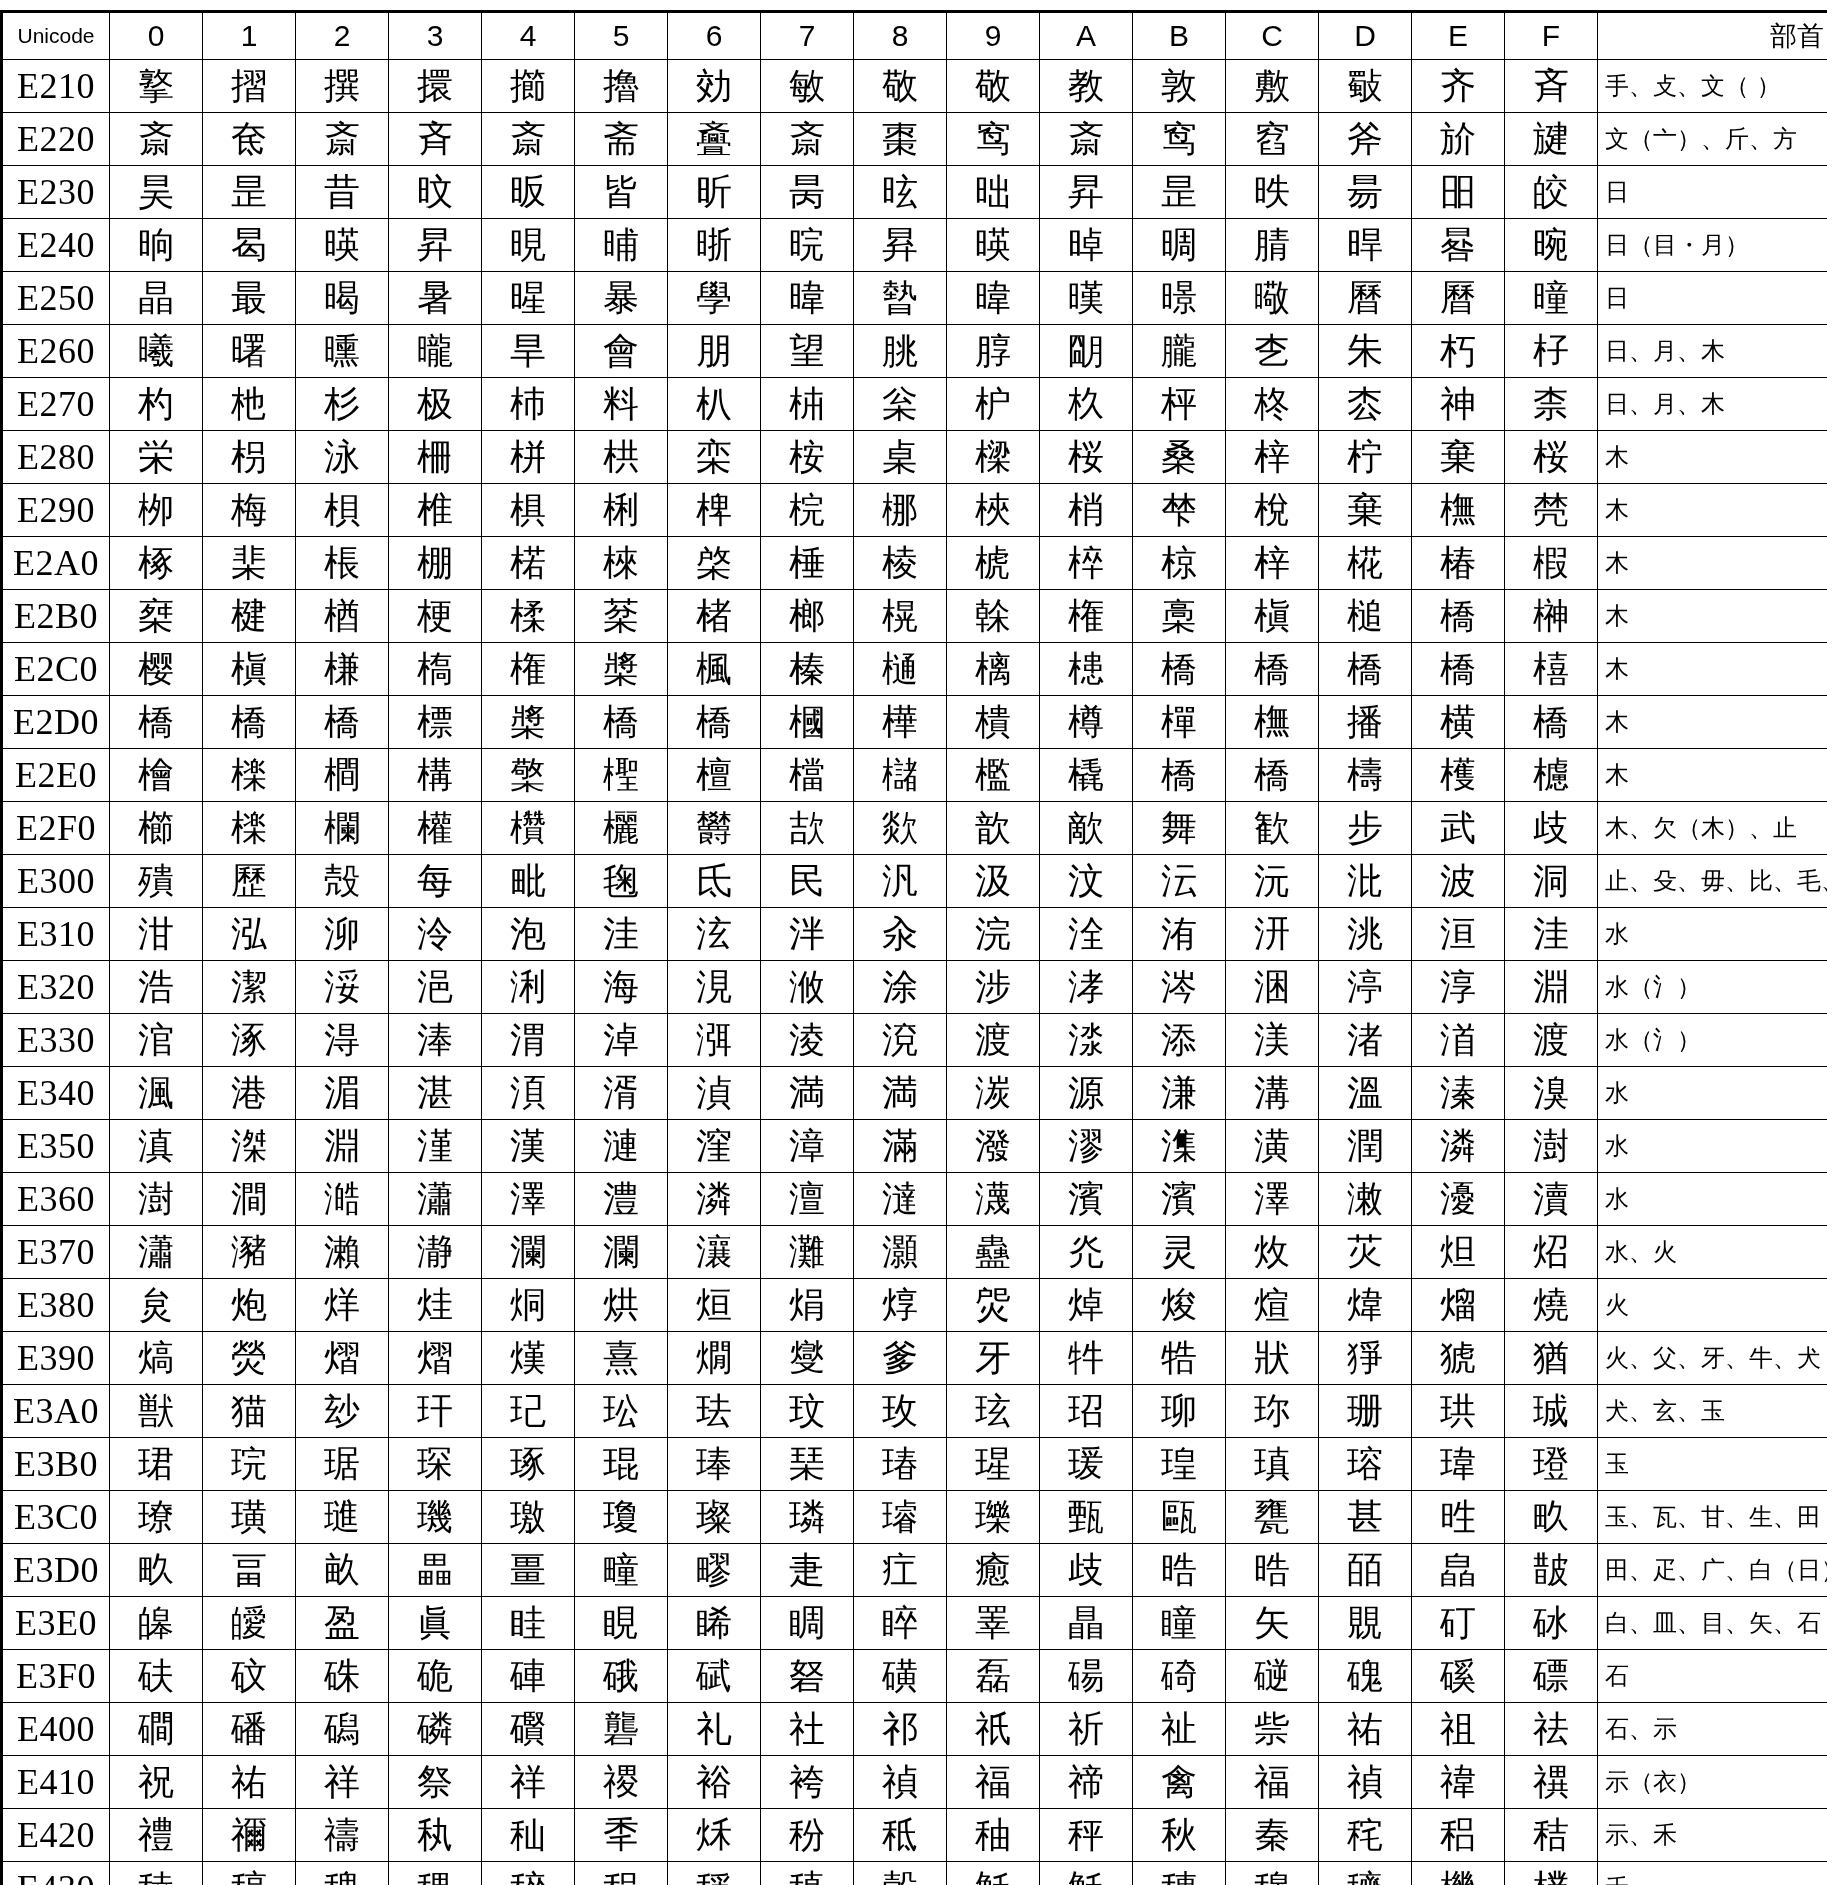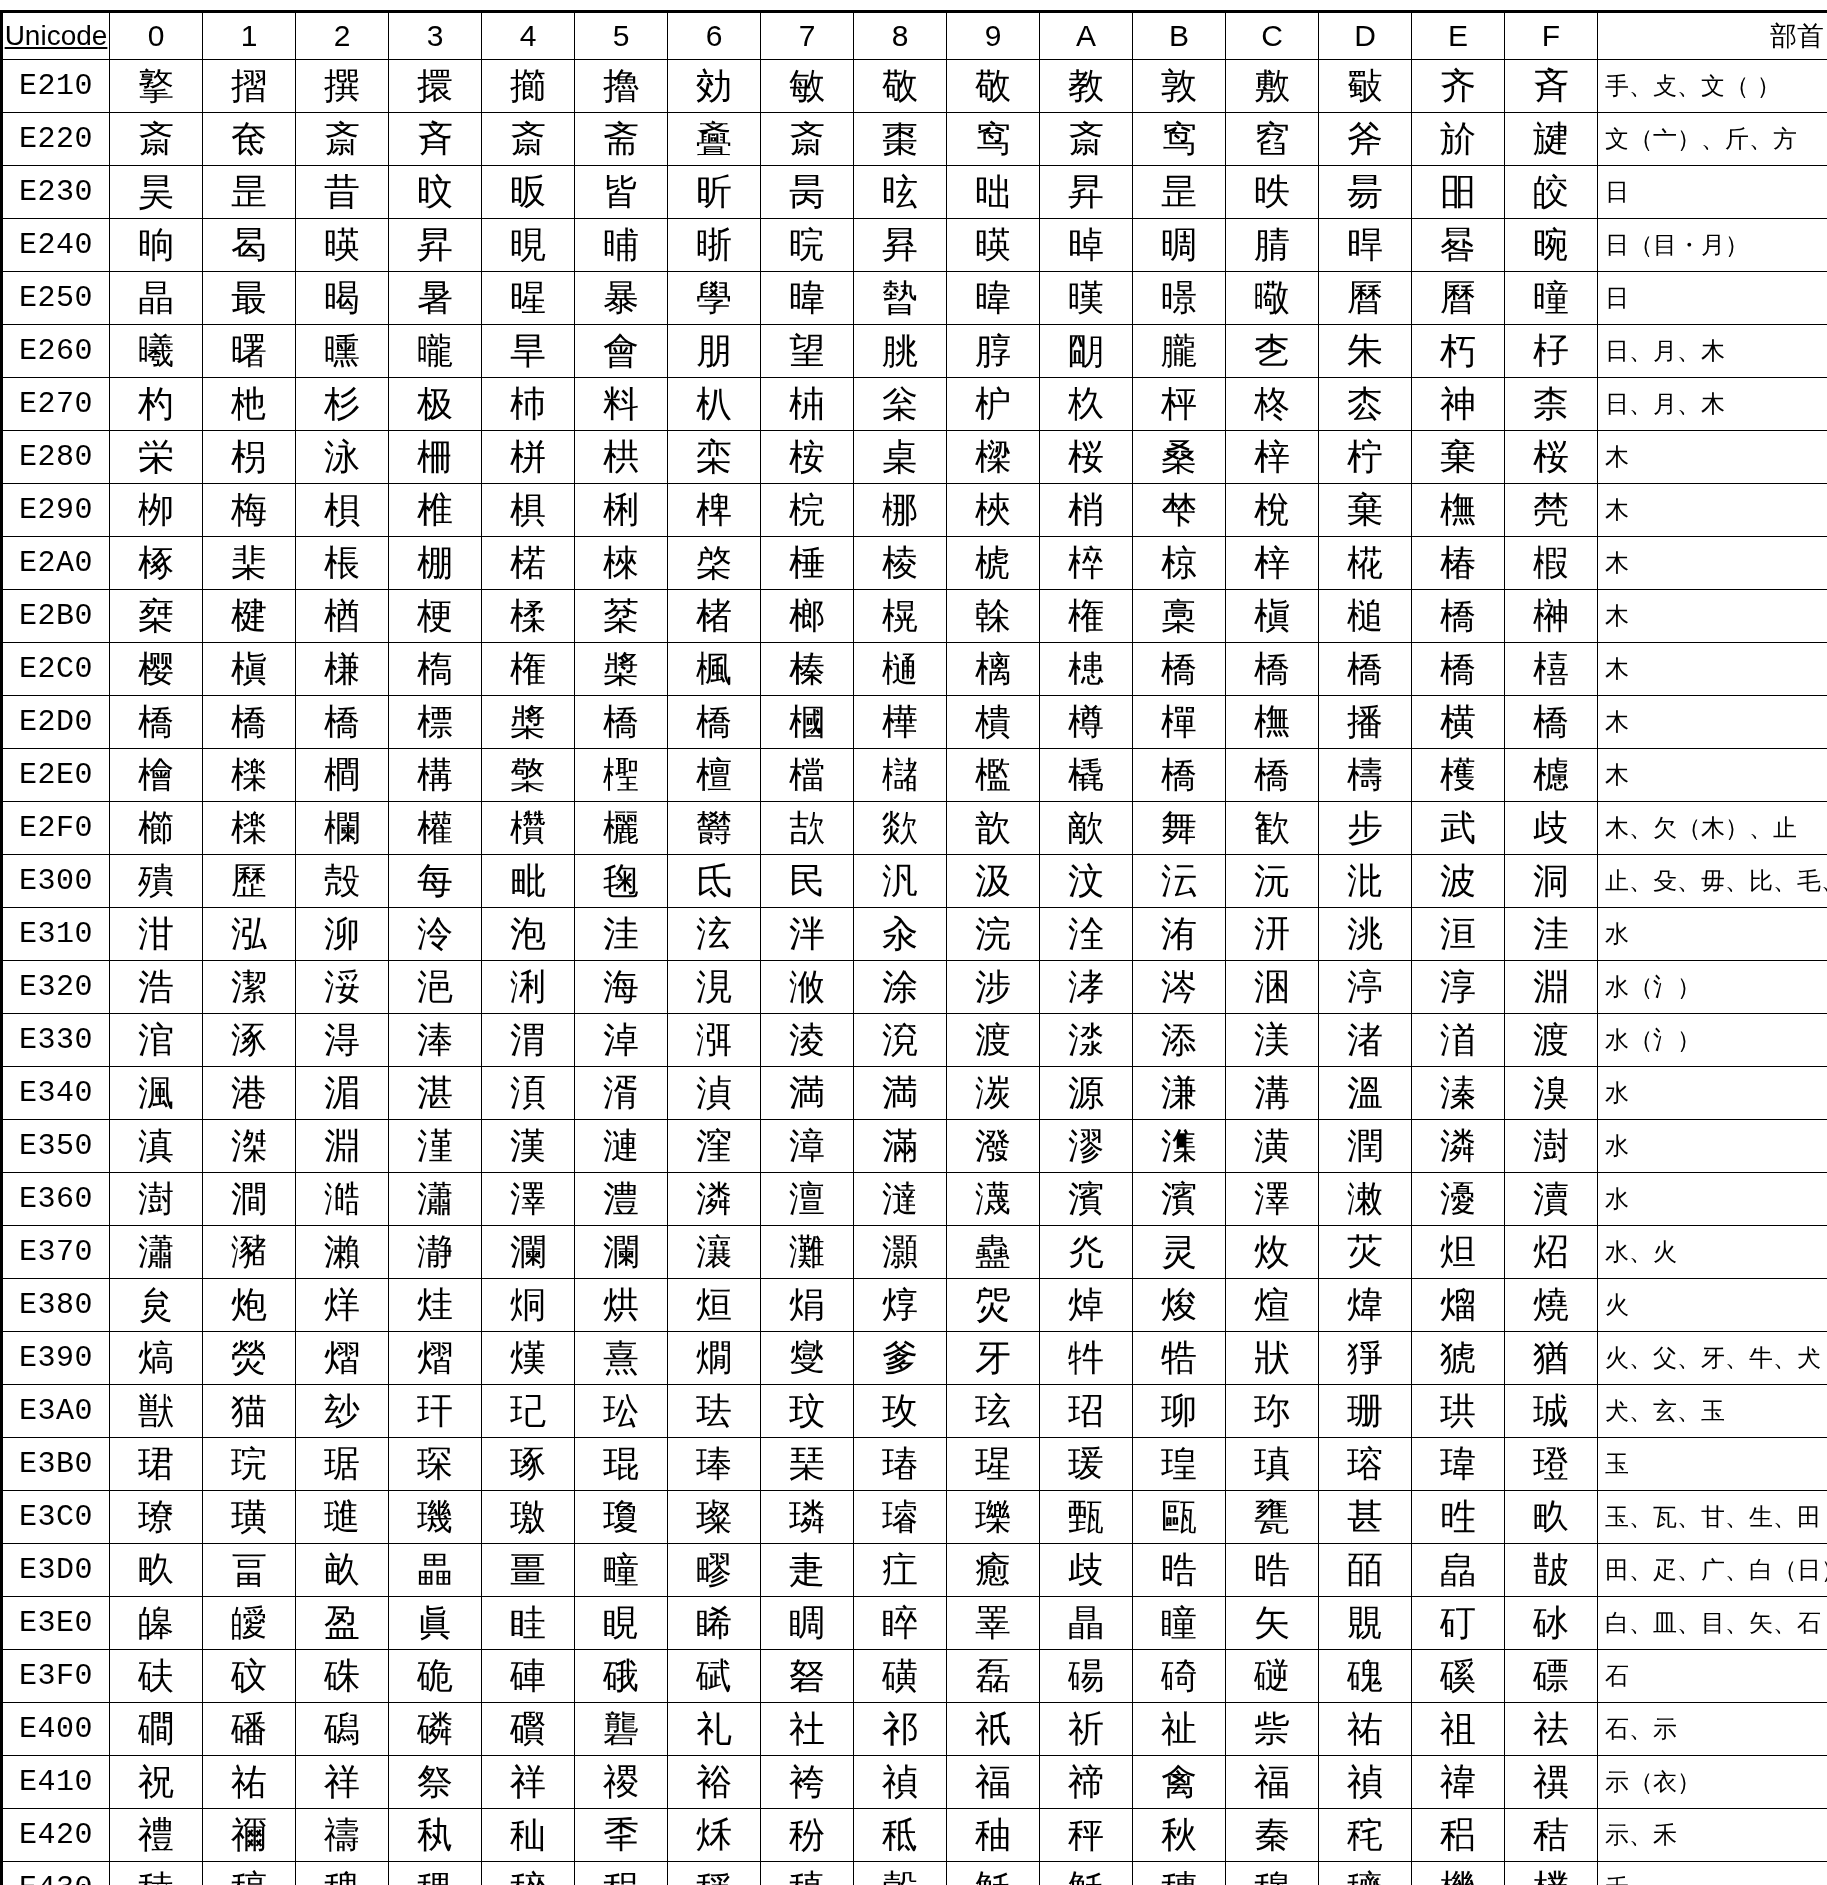--- a/index.html
+++ b/index.html
@@ -29,39 +29,38 @@
     text-align: center;
     vertical-align: middle;
     font-weight: normal;
   }
   
   col.c-code { width: 108px; }
   col.c-cell { width: 93px; }
   col.c-rad  { width: 400px; }
 
   thead th.code-head {
-    font-size: 28px;
+    font-size: 21px;
     font-family: "Liberation Sans", sans-serif;
     height: 46px;
     letter-spacing: 0px;
-    text-decoration: underline;
   }
   thead th.digit {
     font-size: 30px;
     font-family: "Liberation Sans", sans-serif;
     height: 46px;
   }
   thead th.rad-head {
     font-size: 27px;
     font-family: "DejaVu Sans", sans-serif;
     height: 46px;
   }
   tbody td.code {
-    font-size: 30px;
-    font-family: Liberation Mono, monospace;
+    font-size: 36px;
+    font-family: Liberation Serif, serif;
     height: 52px;
     letter-spacing: 0.5px;
   }
   tbody td.glyph {
     font-size: 36px;
     font-family: "DejaVu Sans", sans-serif;
     line-height: 1;
     height: 52px;
   }
   tbody td.rad {

